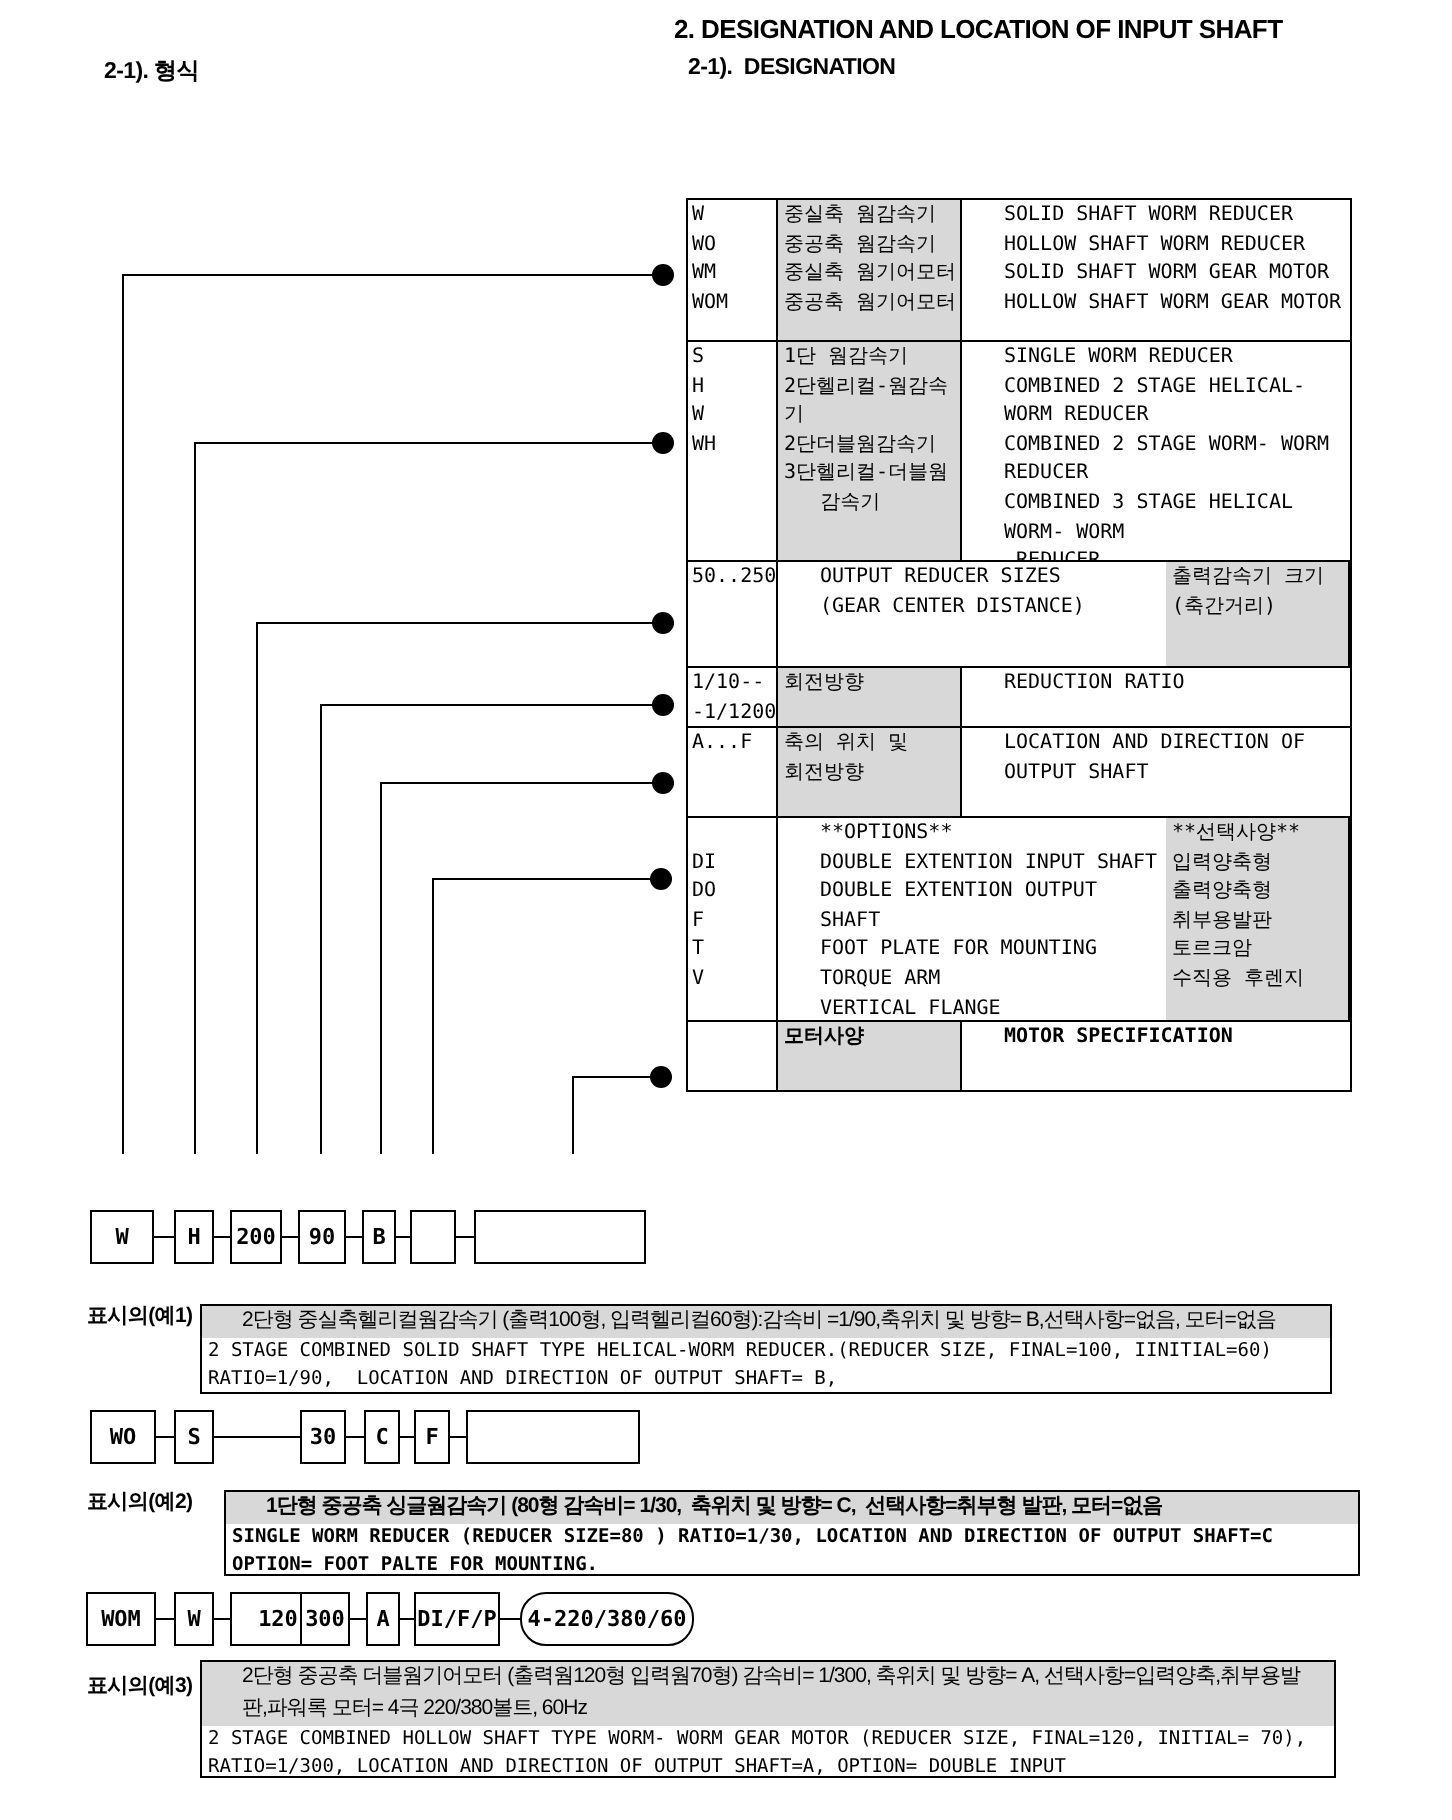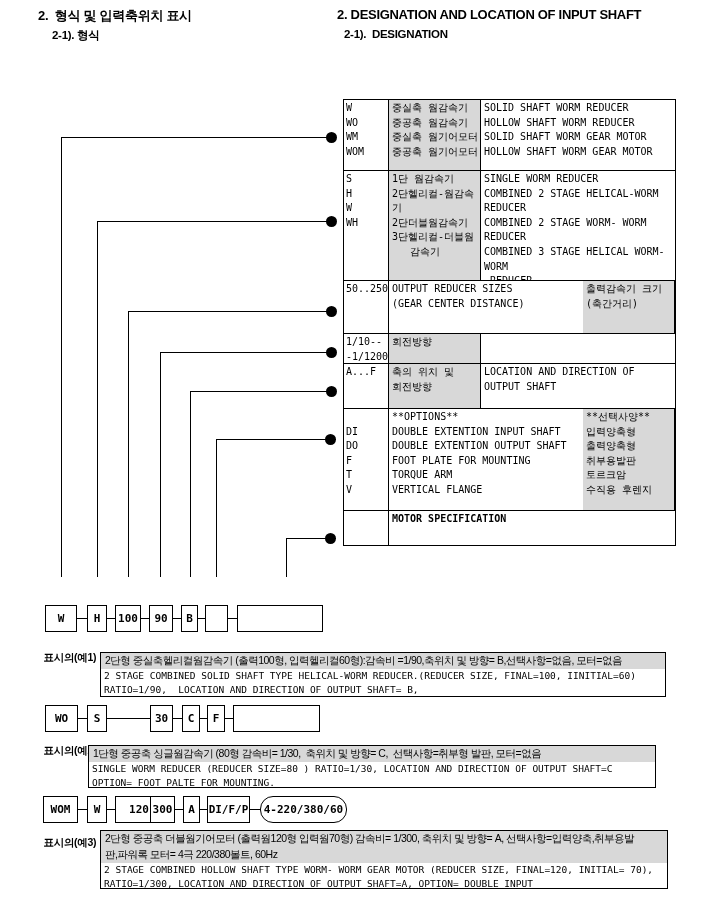--- a/index.html
+++ b/index.html
@@ -11,49 +11,48 @@
   .h2{position:absolute;font-weight:bold;font-size:11.5px;letter-spacing:-0.3px;white-space:pre;}
 
   
   #codetable{position:absolute;left:343px;top:99px;width:333px;border:1px solid #000;box-sizing:border-box;}
   .trow{display:flex;border-bottom:1px solid #000;box-sizing:border-box;}
   .trow:last-child{border-bottom:none;}
   .cell{font-family:"DejaVu Sans Mono","DejaVu Sans",monospace;font-size:10px;line-height:14.6px;
         white-space:pre-wrap;overflow:hidden;box-sizing:border-box;padding-top:1px;}
   .c1{width:45px;border-right:1px solid #000;padding-left:2px;}
   .c2{width:92px;border-right:1px solid #000;background:#d8d8d8;padding-left:3px;}
-  .c3{flex:1;padding-left:3px;}
+  .c3{flex:1;padding-left:21px;}
   .boldrow .cell{font-weight:bold;}
 
   
   .vline{position:absolute;width:1px;background:#000;}
   .hline{position:absolute;height:1px;background:#000;}
   .bullet{position:absolute;width:11px;height:11px;border-radius:50%;background:#000;}
 
   
   .wire{position:absolute;height:1px;background:#000;}
   .cbox{position:absolute;height:27px;border:1px solid #000;box-sizing:border-box;background:#fff;
         display:flex;align-items:center;justify-content:center;
         font-family:"DejaVu Sans Mono",monospace;font-weight:bold;font-size:11px;white-space:nowrap;}
   .exlabel{position:absolute;font-weight:bold;font-size:10.5px;white-space:pre;letter-spacing:-0.3px;}
   .exlabel .en{margin-left:18px;}
 
   
   .descbox{position:absolute;border:1px solid #000;box-sizing:border-box;background:#fff;overflow:hidden;}
   .desc-kr{background:#d8d8d8;font-size:10.5px;line-height:15.5px;letter-spacing:-0.5px;
-           white-space:pre-wrap;padding-left:4px;overflow:hidden;}
+           white-space:pre-wrap;padding-left:20px;overflow:hidden;}
   .desc-en{font-family:"DejaVu Sans Mono",monospace;font-size:9.5px;line-height:14.3px;
            white-space:pre-wrap;padding-left:3px;overflow:hidden;}
 </style>
 </head>
 <body>
 
 <div id="page">
 
-  <div class="h1" style="left:38px;top:7px;">2.  형식 및 입력축위치 표시</div>
   <div class="h2" style="left:52px;top:28px;text-align:center;">2-1). 형식</div>
   <div class="h1" style="left:337px;top:7px;">2. DESIGNATION AND LOCATION OF INPUT SHAFT</div>
   <div class="h2" style="left:344px;top:28px;">2-1).  DESIGNATION</div>
 
   <div id="codetable">
     <div class="trow" style="height:71px">
       <div class="cell c1">W
 WO
 WM
 WOM</div>
@@ -86,20 +85,21 @@
       <div class="cell c1">50..250</div>
       <div class="cell c3">OUTPUT REDUCER SIZES
 (GEAR CENTER DISTANCE)</div>
       <div class="cell c2">출력감속기 크기
 (축간거리)</div>
     </div>
     <div class="trow" style="height:30px">
       <div class="cell c1">1/10--
 -1/12000</div>
       <div class="cell c2">회전방향</div>
+      <div class="cell c3">REDUCTION RATIO</div>
     </div>
     <div class="trow" style="height:45px">
       <div class="cell c1">A...F</div>
       <div class="cell c2">축의 위치 및
 회전방향</div>
       <div class="cell c3">LOCATION AND DIRECTION OF OUTPUT SHAFT</div>
     </div>
     <div class="trow" style="height:102px">
       <div class="cell c1">
 DI
@@ -115,20 +115,21 @@
 VERTICAL FLANGE</div>
       <div class="cell c2">**선택사양**
 입력양축형
 출력양축형
 취부용발판
 토르크암
 수직용 후렌지</div>
     </div>
     <div class="trow boldrow" style="height:34px">
       <div class="cell c1"></div>
+      <div class="cell c2">모터사양</div>
       <div class="cell c3">MOTOR SPECIFICATION</div>
     </div>
   </div>
 
   <div class="vline" style="left:61px;top:137px;height:440px;"></div>
   <div class="vline" style="left:97px;top:221px;height:356px;"></div>
   <div class="vline" style="left:128px;top:311px;height:266px;"></div>
   <div class="vline" style="left:160px;top:352px;height:225px;"></div>
   <div class="vline" style="left:190px;top:391px;height:186px;"></div>
   <div class="vline" style="left:216px;top:439px;height:138px;"></div>
@@ -146,21 +147,21 @@
   <div class="bullet" style="left:326px;top:216px;"></div>
   <div class="bullet" style="left:326px;top:306px;"></div>
   <div class="bullet" style="left:326px;top:347px;"></div>
   <div class="bullet" style="left:326px;top:386px;"></div>
   <div class="bullet" style="left:325px;top:434px;"></div>
   <div class="bullet" style="left:325px;top:533px;"></div>
 
   <div class="wire" style="left:45px;top:618px;width:278px;"></div>
   <div class="cbox" style="left:45px;top:605px;width:32px;">W</div>
   <div class="cbox" style="left:87px;top:605px;width:20px;">H</div>
-  <div class="cbox" style="left:115px;top:605px;width:26px;">100</div>
+  <div class="cbox" style="left:115px;top:605px;width:26px;">200</div>
   <div class="cbox" style="left:149px;top:605px;width:24px;">90</div>
   <div class="cbox" style="left:181px;top:605px;width:17px;">B</div>
   <div class="cbox" style="left:205px;top:605px;width:23px;"></div>
   <div class="cbox" style="left:237px;top:605px;width:86px;"></div>
   <div class="exlabel" style="left:33px;top:639px;">
     <span>표시의(예1)</span><span class="en">EX1)</span>
   </div>
   <div class="descbox" style="left:100px;top:652px;width:566px;height:45px;">
     <div class="desc-kr" style="height:16px;">2단형 중실축헬리컬웜감속기 (출력100형, 입력헬리컬60형):감속비 =1/90,축위치 및 방향= B,선택사항=없음, 모터=없음</div>
     <div class="desc-en">2 STAGE COMBINED SOLID SHAFT TYPE HELICAL-WORM REDUCER.(REDUCER SIZE, FINAL=100, IINITIAL=60)
@@ -171,21 +172,21 @@
   <div class="cbox" style="left:45px;top:705px;width:33px;">WO</div>
   <div class="cbox" style="left:87px;top:705px;width:20px;">S</div>
   <div class="cbox" style="left:115px;top:747px;width:16px;">80</div>
   <div class="cbox" style="left:150px;top:705px;width:23px;">30</div>
   <div class="cbox" style="left:182px;top:705px;width:18px;">C</div>
   <div class="cbox" style="left:207px;top:705px;width:18px;">F</div>
   <div class="cbox" style="left:233px;top:705px;width:87px;"></div>
   <div class="exlabel" style="left:33px;top:732px;">
     <span>표시의(예2)</span><span class="en">EX2)</span>
   </div>
-  <div class="descbox" style="left:88px;top:745px;width:568px;height:43px;">
+  <div class="descbox" style="left:112px;top:745px;width:568px;height:43px;font-weight:bold;">
     <div class="desc-kr" style="height:16px;">1단형 중공축 싱글웜감속기 (80형 감속비= 1/30,  축위치 및 방향= C,  선택사항=취부형 발판, 모터=없음</div>
     <div class="desc-en">SINGLE WORM REDUCER (REDUCER SIZE=80 ) RATIO=1/30, LOCATION AND DIRECTION OF OUTPUT SHAFT=C
 OPTION= FOOT PALTE FOR MOUNTING.</div>
   </div>
 
   <div class="wire" style="left:43px;top:809px;width:304px;"></div>
   <div class="cbox" style="left:43px;top:796px;width:35px;">WOM</div>
   <div class="cbox" style="left:87px;top:796px;width:20px;">W</div>
   <div class="cbox" style="left:115px;top:796px;width:48px;">120</div>
   <div class="cbox" style="left:150px;top:796px;width:25px;">300</div>

